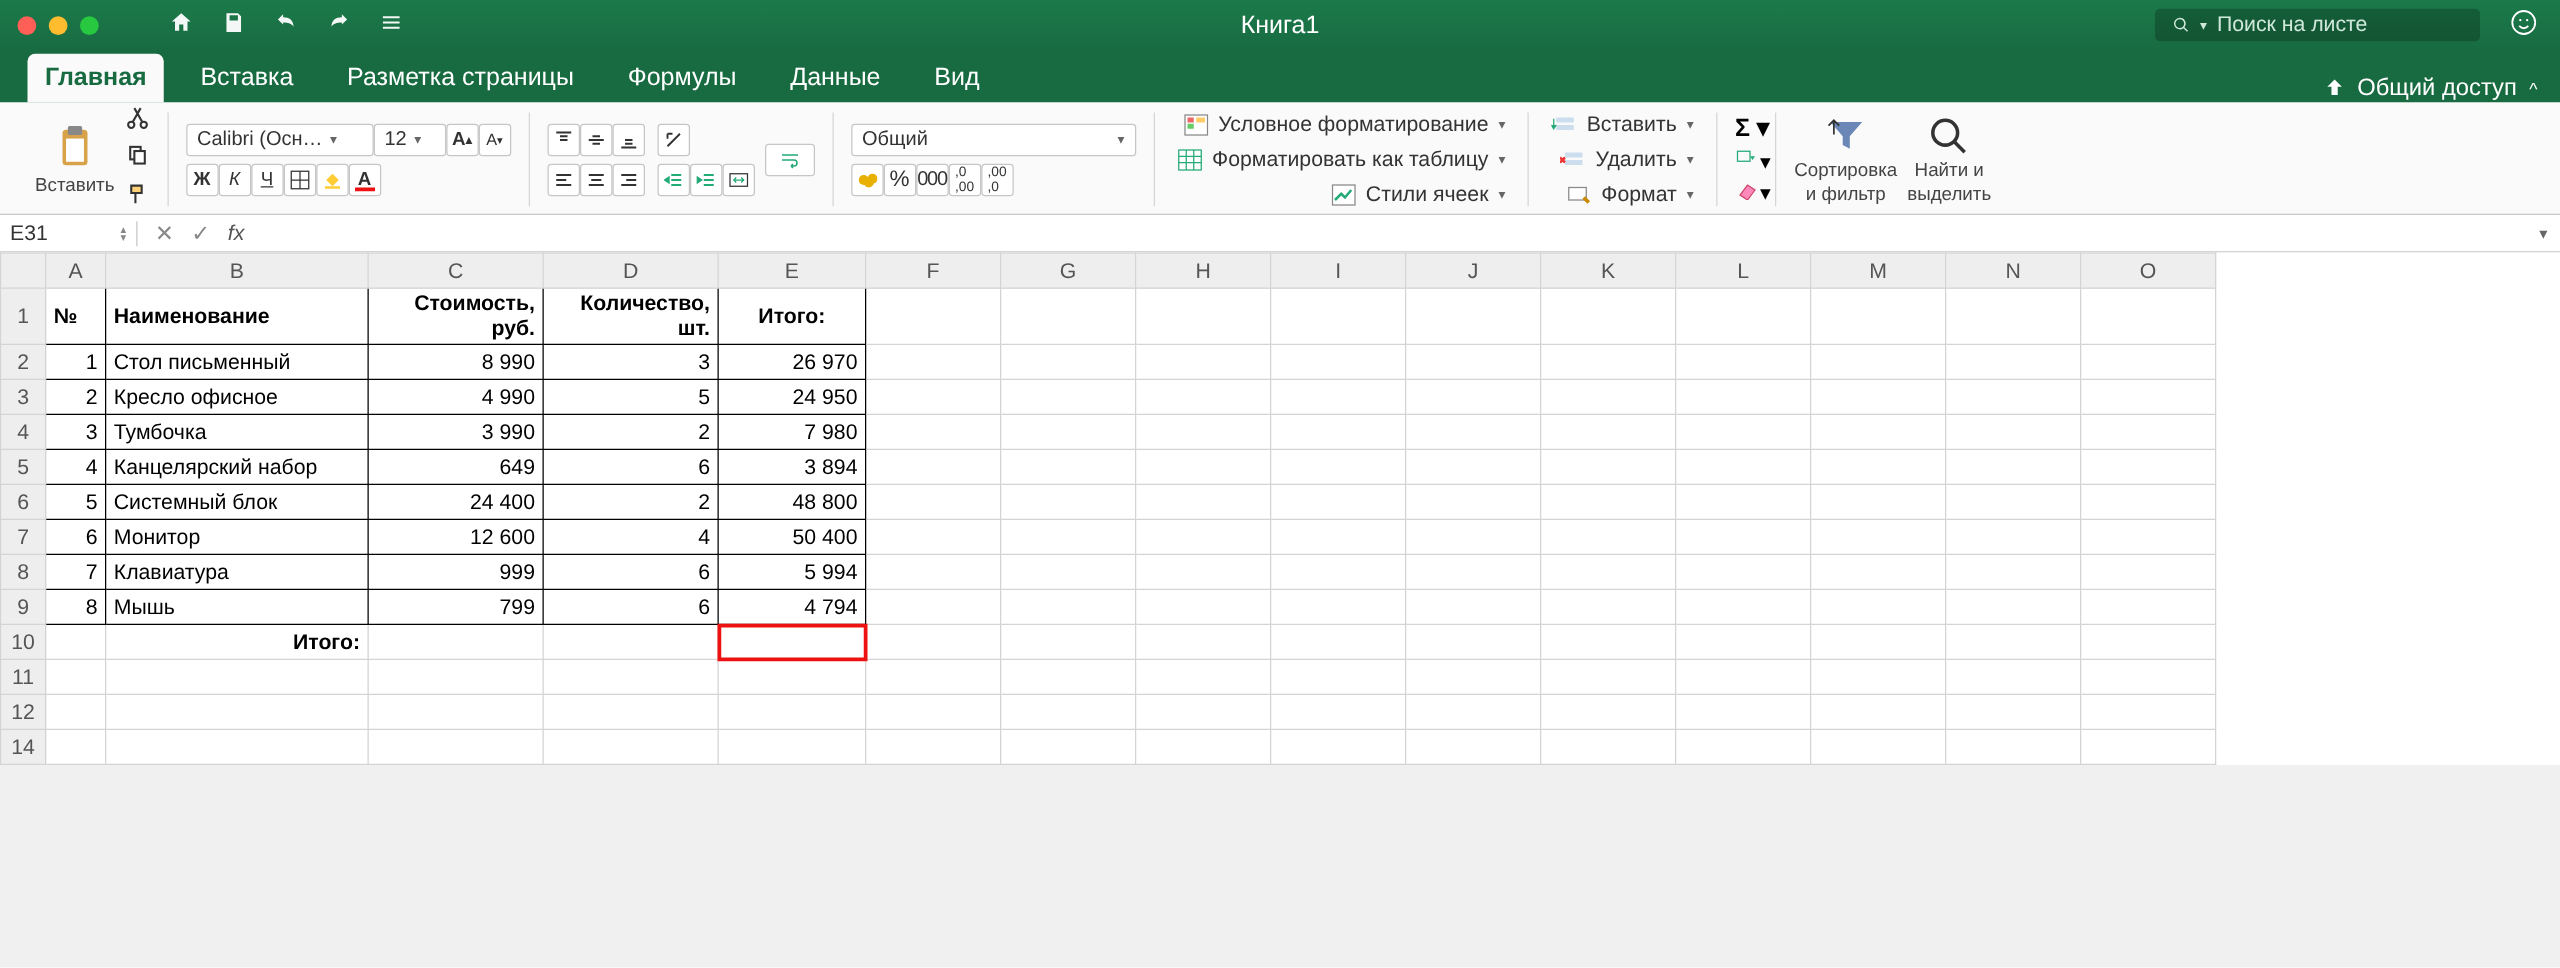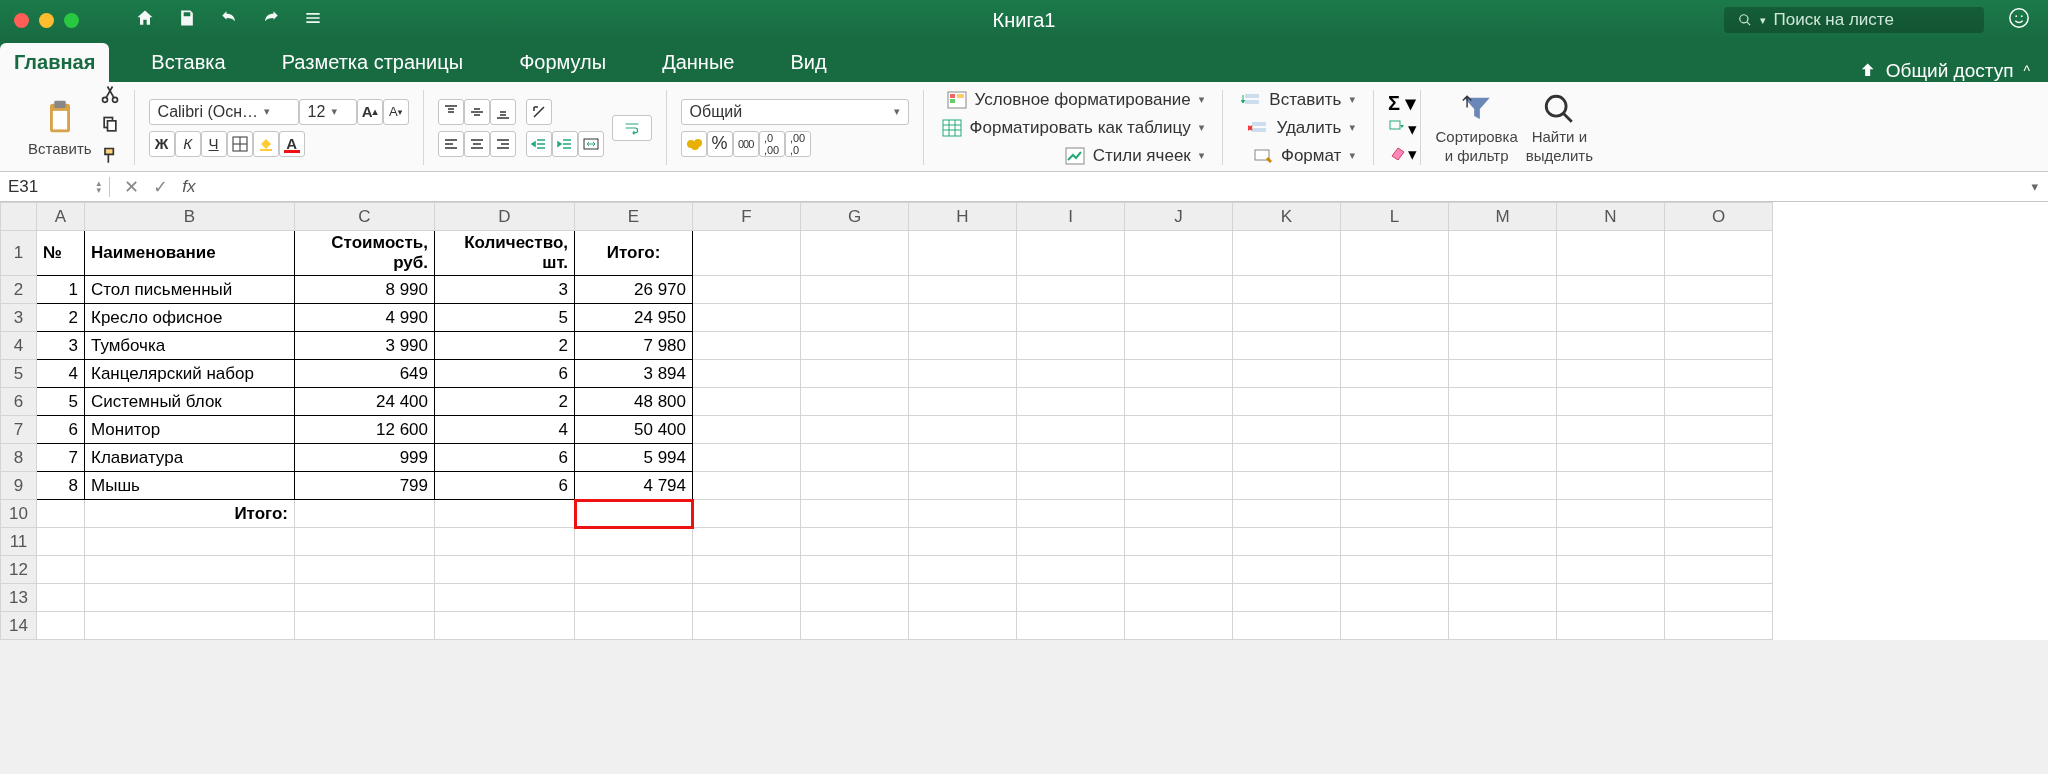--- a/index.html
+++ b/index.html
@@ -12,21 +12,21 @@
 .traffic .r { background: #ff5f57; } .traffic .y { background: #febc2e; } .traffic .g { background: #28c840; }
 .qa { display: flex; gap: 22px; margin-left: 56px; align-items: center; }
 .qa svg { width: 20px; height: 20px; fill: #fff; opacity: .95; }
 .title { position: absolute; left: 50%; transform: translateX(-50%); font-size: 20px; font-weight: 500; }
 .search { margin-left: auto; display: flex; align-items: center; gap: 8px; background: rgba(0,0,0,.22); border-radius: 4px; padding: 3px 14px; width: 260px; color: #cfe8da; font-size: 17px; }
 .search svg { width: 14px; height: 14px; fill: #cfe8da; }
 .smile { margin: 0 18px 0 24px; }
 .smile svg { width: 22px; height: 22px; stroke: #fff; fill: none; stroke-width: 1.6; }
 
 
-.ribtabs { background: #186b41; display: flex; align-items: flex-end; height: 42px; color: #fff; gap: 28px; font-size: 20px; }
+.ribtabs { background: #186b41; display: flex; align-items: flex-end; height: 42px; padding-left: 22px; color: #fff; gap: 15px; font-size: 20px; }
 .ribtabs .tab { padding: 8px 14px; cursor: pointer; }
 .ribtabs .tab.active { background: #fafafa; color: #186b41; border-radius: 6px 6px 0 0; font-weight: 600; }
 .share { margin-left: auto; display: flex; align-items: center; gap: 10px; padding-right: 18px; font-size: 19px; }
 .share svg { width: 20px; height: 20px; fill: #fff; }
 
 
 .ribbon { background: #fafafa; border-bottom: 1px solid #c8c8c8; padding: 8px 14px 6px; display: flex; align-items: stretch; gap: 0; height: 90px; }
 .group { display: flex; align-items: center; padding: 0 14px; border-right: 1px solid #d6d6d6; gap: 8px; }
 .group:last-child { border-right: none; }
 .btncol { display: flex; flex-direction: column; align-items: center; gap: 2px; font-size: 15px; color: #444; }
@@ -266,21 +266,21 @@
         </div>
       <div class="row">
         <div class="mini">
             <svg viewBox="0 0 16 16">
               <circle cx="5" cy="8" r="4" fill="#e8b000"></circle>
               <circle cx="9" cy="10" r="4" fill="#e8b000"></circle>
               <circle cx="12" cy="7" r="4" fill="#e8b000"></circle>
             </svg>
           </div>
         <div class="mini" style="font-size:18px">%</div>
-        <div class="mini" style="font-size:11px;letter-spacing:-1px">000</div>
+        <div class="mini" style="font-size:16px;letter-spacing:-1px">000</div>
         <div class="mini" style="font-size:11px">,0<br>,00</div>
         <div class="mini" style="font-size:11px">,00<br>,0</div>
       </div>
     </div>
   </div>
 
   <div class="group">
     <div class="stack" style="gap:4px">
       <div class="labelbtn">
           <svg width="20" height="18" viewBox="0 0 20 18">
@@ -732,38 +732,20 @@
           <td></td>
           <td></td>
           <td></td>
           <td></td>
           <td></td>
           <td></td>
           <td></td>
           <td></td>
         </tr>
         <tr>
-          <td class="rowhdr">13</td>
-          <td></td>
-          <td></td>
-          <td></td>
-          <td></td>
-          <td></td>
-          <td></td>
-          <td></td>
-          <td></td>
-          <td></td>
-          <td></td>
-          <td></td>
-          <td></td>
-          <td></td>
-          <td></td>
-          <td></td>
-        </tr>
-        <tr>
           <td class="rowhdr">14</td>
           <td></td>
           <td></td>
           <td></td>
           <td></td>
           <td></td>
           <td></td>
           <td></td>
           <td></td>
           <td></td>

